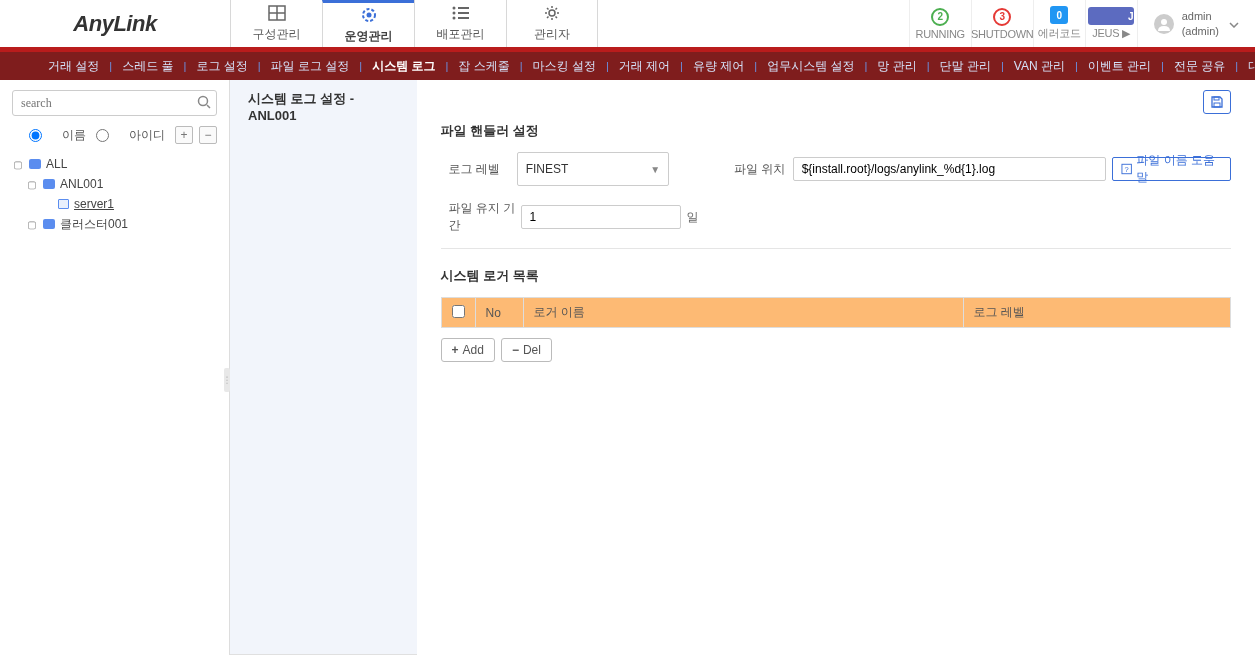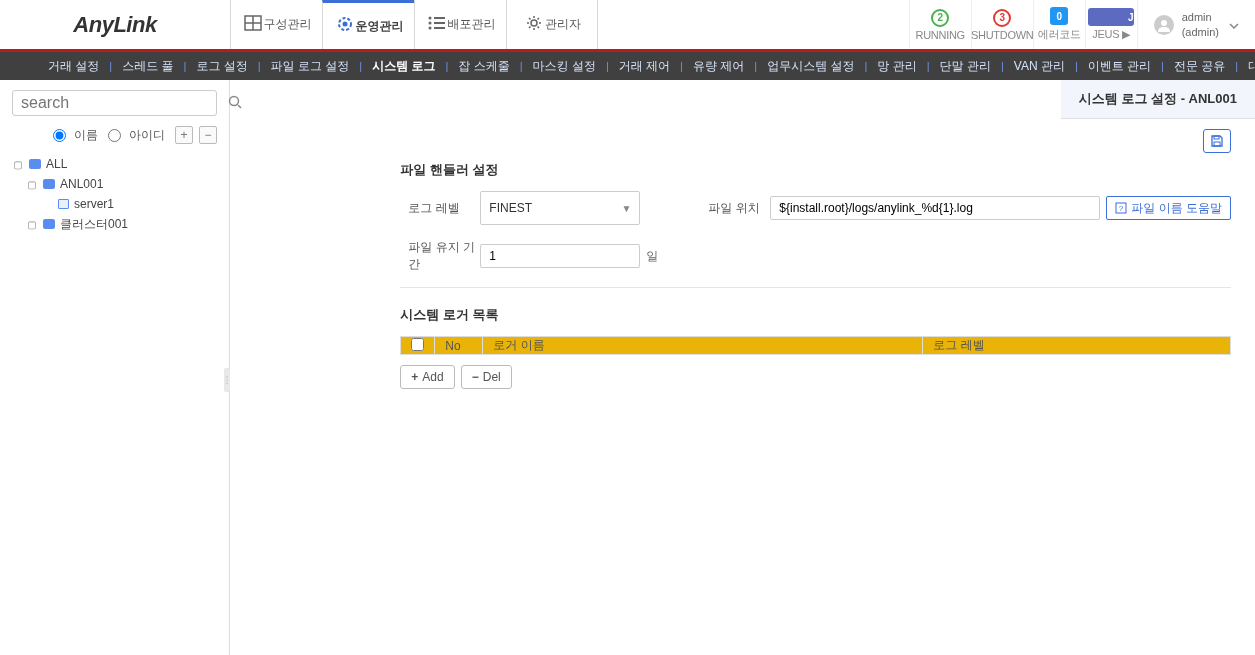--- a/index.html
+++ b/index.html
@@ -1,22 +1,22 @@
 <!DOCTYPE html>
 <html><head>
   <meta charset="utf-8">
   <style>
     * { margin: 0; padding: 0; box-sizing: border-box; }
     body { font-family: -apple-system, "Malgun Gothic", Arial, sans-serif; font-size: 12px; color: #333; background: #fff; }
     
     
-    .header { display: flex; height: 52px; border-bottom: 3px solid #b91c1c; }
+    .header { display: flex; height: 52px; border-bottom: 5px solid #b91c1c; }
     .logo-area { width: 230px; display: flex; align-items: center; justify-content: center; font-style: italic; font-weight: 900; font-size: 22px; letter-spacing: -0.5px; }
     .top-tabs { display: flex; flex: none; }
-    .top-tab { width: 92px; border-left: 1px solid #d8d8d8; display: flex; flex-direction: row; align-items: center; justify-content: center; cursor: pointer; position: relative; }
+    .top-tab { width: 92px; border-left: 1px solid #d8d8d8; display: flex; flex-direction: column; align-items: center; justify-content: center; cursor: pointer; position: relative; }
     .top-tab:last-child { border-right: 1px solid #d8d8d8; }
     .top-tab.active { border-top: 3px solid #3b6fd8; }
     .top-tab.active .tt-label { color: #404040; font-weight: bold; }
     .tt-icon { width: 22px; height: 18px; margin-bottom: 4px; display: flex; align-items: center; justify-content: center; color: #666; }
     .top-tab.active .tt-icon { color: #3b6fd8; }
     .tt-label { font-size: 12px; color: #555; }
     
     .header-spacer { flex: 1; }
     .header-right { display: flex; align-items: stretch; }
     .status-box { width: 62px; border-left: 1px solid #eee; display: flex; flex-direction: column; align-items: center; justify-content: center; cursor: pointer; }
@@ -27,49 +27,49 @@
     .badge-box { width: 52px; border-left: 1px solid #eee; display: flex; flex-direction: column; align-items: center; justify-content: center; cursor: pointer; }
     .badge-sq { width: 18px; height: 18px; border-radius: 3px; display: flex; align-items: center; justify-content: center; color: #fff; font-size: 10px; font-weight: bold; margin-bottom: 2px; }
     .bsq-blue { background: #2196f3; }
     .bsq-indigo { background: #5c6bc0; padding-left: 46px; }
     .user-box { display: flex; align-items: center; padding: 0 16px; border-left: 1px solid #eee; cursor: pointer; }
     .user-avatar { width: 20px; height: 20px; border-radius: 50%; background: #ccc; margin-right: 8px; display:flex; align-items:center; justify-content:center; }
     .user-text { line-height: 1.3; font-size: 11px; color: #666; }
     .user-caret { margin-left: 10px; color: #888; }
 
     
-    .subnav { background: #404040; height: 28px; display: flex; align-items: center; padding: 0 38px; overflow: hidden; }
+    .subnav { background: #7f1d1d; height: 28px; display: flex; align-items: center; padding: 0 38px; overflow: hidden; }
     .subnav-item { color: #d5e1f8; font-size: 12px; padding: 0 10px; cursor: pointer; white-space: nowrap; position: relative; }
     .subnav-item.active { color: #fff; font-weight: bold; }
     .subnav-sep { color: #6b92e3; font-size: 11px; }
 
     
     .body { display: flex; height: calc(655px - 80px); }
     .sidebar { width: 230px; border-right: 1px solid #ddd; padding: 10px 12px; position: relative; }
     .sidebar-resize { position: absolute; right: -1px; top: 50%; width: 6px; height: 24px; background: #e8e8e8; border-radius: 2px; cursor: ew-resize; display:flex; align-items:center; justify-content:center; color:#aaa; font-size:9px; }
     
     .search-box { display: flex; border: 1px solid #ccc; border-radius: 3px; height: 26px; align-items: center; padding: 0 2px 0 8px; }
-    .search-box input { flex: 1; border: none; outline: none; font-size: 16px; background: transparent; }
+    .search-box input { flex: 1; border: none; outline: none; font-size: 12px; background: transparent; font-family: Liberation Serif, serif; }
     .search-icon { color: #888; width: 20px; text-align: center; cursor: pointer; }
     
     .radio-row { display: flex; align-items: center; justify-content: flex-end; gap: 6px; margin: 10px 0; }
-    .radio-group { display: flex; align-items: center; gap: 8px; font-size: 12px; color: #555; margin-right: 4px; }
+    .radio-group { display: flex; align-items: center; gap: 20px; font-size: 12px; color: #555; margin-right: 4px; }
     .radio-group input { margin: 0; }
     .sq-btn { width: 18px; height: 18px; border: 1px solid #bbb; border-radius: 2px; background: #fafafa; display: flex; align-items: center; justify-content: center; cursor: pointer; color: #777; font-size: 12px; line-height: 1; }
     
     .tree { font-size: 12px; color: #444; }
     .tree-row { display: flex; align-items: center; height: 20px; cursor: pointer; }
     .tree-toggle { width: 12px; text-align: center; color: #888; font-size: 10px; }
     .tree-icon { width: 14px; height: 14px; margin: 0 4px; display: flex; align-items: center; justify-content: center; }
     .ticon-folder { background: #5b8def; border-radius: 2px; width: 12px; height: 10px; }
     .ticon-file { border: 1px solid #5b8def; background: #e8f0fd; width: 11px; height: 10px; border-radius: 1px; }
     .tree-indent1 { padding-left: 14px; }
-    .tree-indent2 { padding-left: 28px; }
-
-    .content { flex: 1; display: flex; flex-direction: column; overflow: hidden; align-items: flex-end; }
+    .tree-indent2 { padding-left: 28px; text-decoration: underline; }
+
+    .content { flex: 1; display: flex; flex-direction: row; overflow: hidden; }
     .content-title-bar { background: #f2f5fb; border-bottom: 1px solid #e0e0e0; padding: 10px 18px; font-size: 13px; font-weight: bold; color: #333; }
     .content-body { padding: 14px 24px; position: relative; }
     
     .save-btn-top { position: absolute; right: 24px; top: 10px; width: 28px; height: 24px; border: 1px solid #3b6fd8; border-radius: 3px; display: flex; align-items: center; justify-content: center; color: #3b6fd8; cursor: pointer; background: #fff; }
     
     .sect-title { font-size: 13px; font-weight: bold; color: #333; margin-bottom: 12px; margin-top: 28px; }
     .sect-title:first-of-type { margin-top: 38px; }
     
     .form-row { display: flex; align-items: center; margin-bottom: 14px; }
     .form-label { width: 80px; padding-left: 8px; font-size: 12px; color: #555; }
@@ -79,21 +79,21 @@
     .form-input.w160 { width: 160px; }
     .form-input.w330 { width: 330px; }
     .unit-label { margin-left: 6px; font-size: 12px; color: #666; }
     .form-gap { width: 60px; }
     .help-btn { height: 24px; border: 1px solid #3b6fd8; color: #3b6fd8; border-radius: 2px; padding: 0 8px; display: flex; align-items: center; gap: 4px; font-size: 12px; cursor: pointer; margin-left: 6px; background: #fff; }
     .help-icon-sq { width: 12px; height: 12px; }
 
     .divider { border-bottom: 1px solid #e5e5e5; margin: 8px 0 18px; }
 
     .table { border: 1px solid #ddd; width: 100%; border-collapse: collapse; }
-    .table th { background: #eab308; font-size: 12px; color: #555; font-weight: normal; text-align: left; padding: 0 10px; border-right: 1px solid #ddd; }
+    .table th { background: #fdba74; font-size: 12px; color: #555; font-weight: normal; text-align: left; padding: 6px 10px; border-right: 1px solid #ddd; }
     .table th:last-child { border-right: none; }
     .th-chk { width: 34px; text-align: center; }
     .th-no { width: 48px; }
     .th-name { width: 440px; }
     
     .btn-row { display: flex; gap: 6px; margin-top: 10px; }
     .btn { height: 24px; border: 1px solid #bbb; border-radius: 3px; background: #fff; padding: 0 10px; display: flex; align-items: center; gap: 4px; font-size: 12px; color: #555; cursor: pointer; }
     .btn .bicon { font-weight: bold; }
   </style>
 </head>

